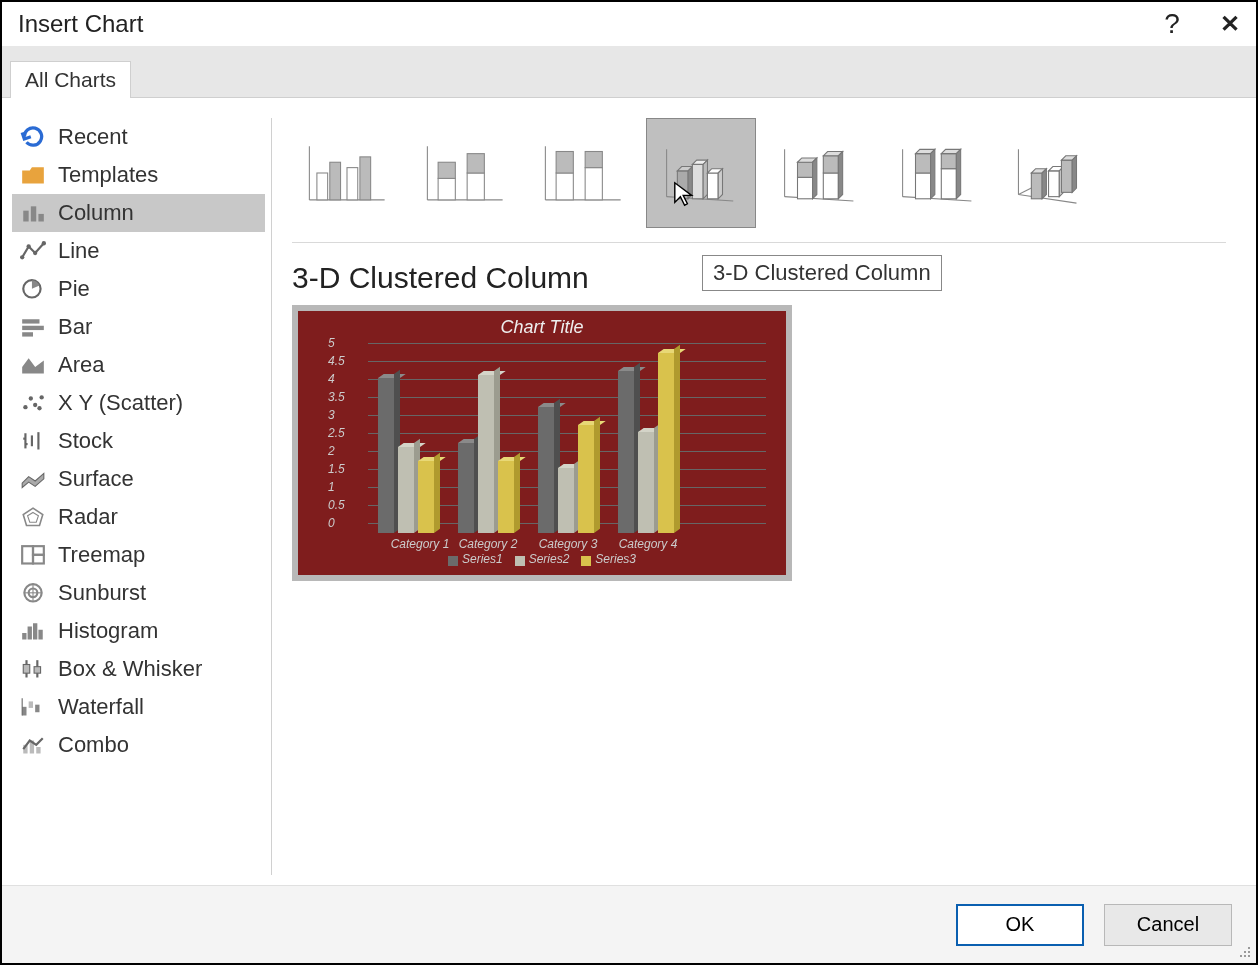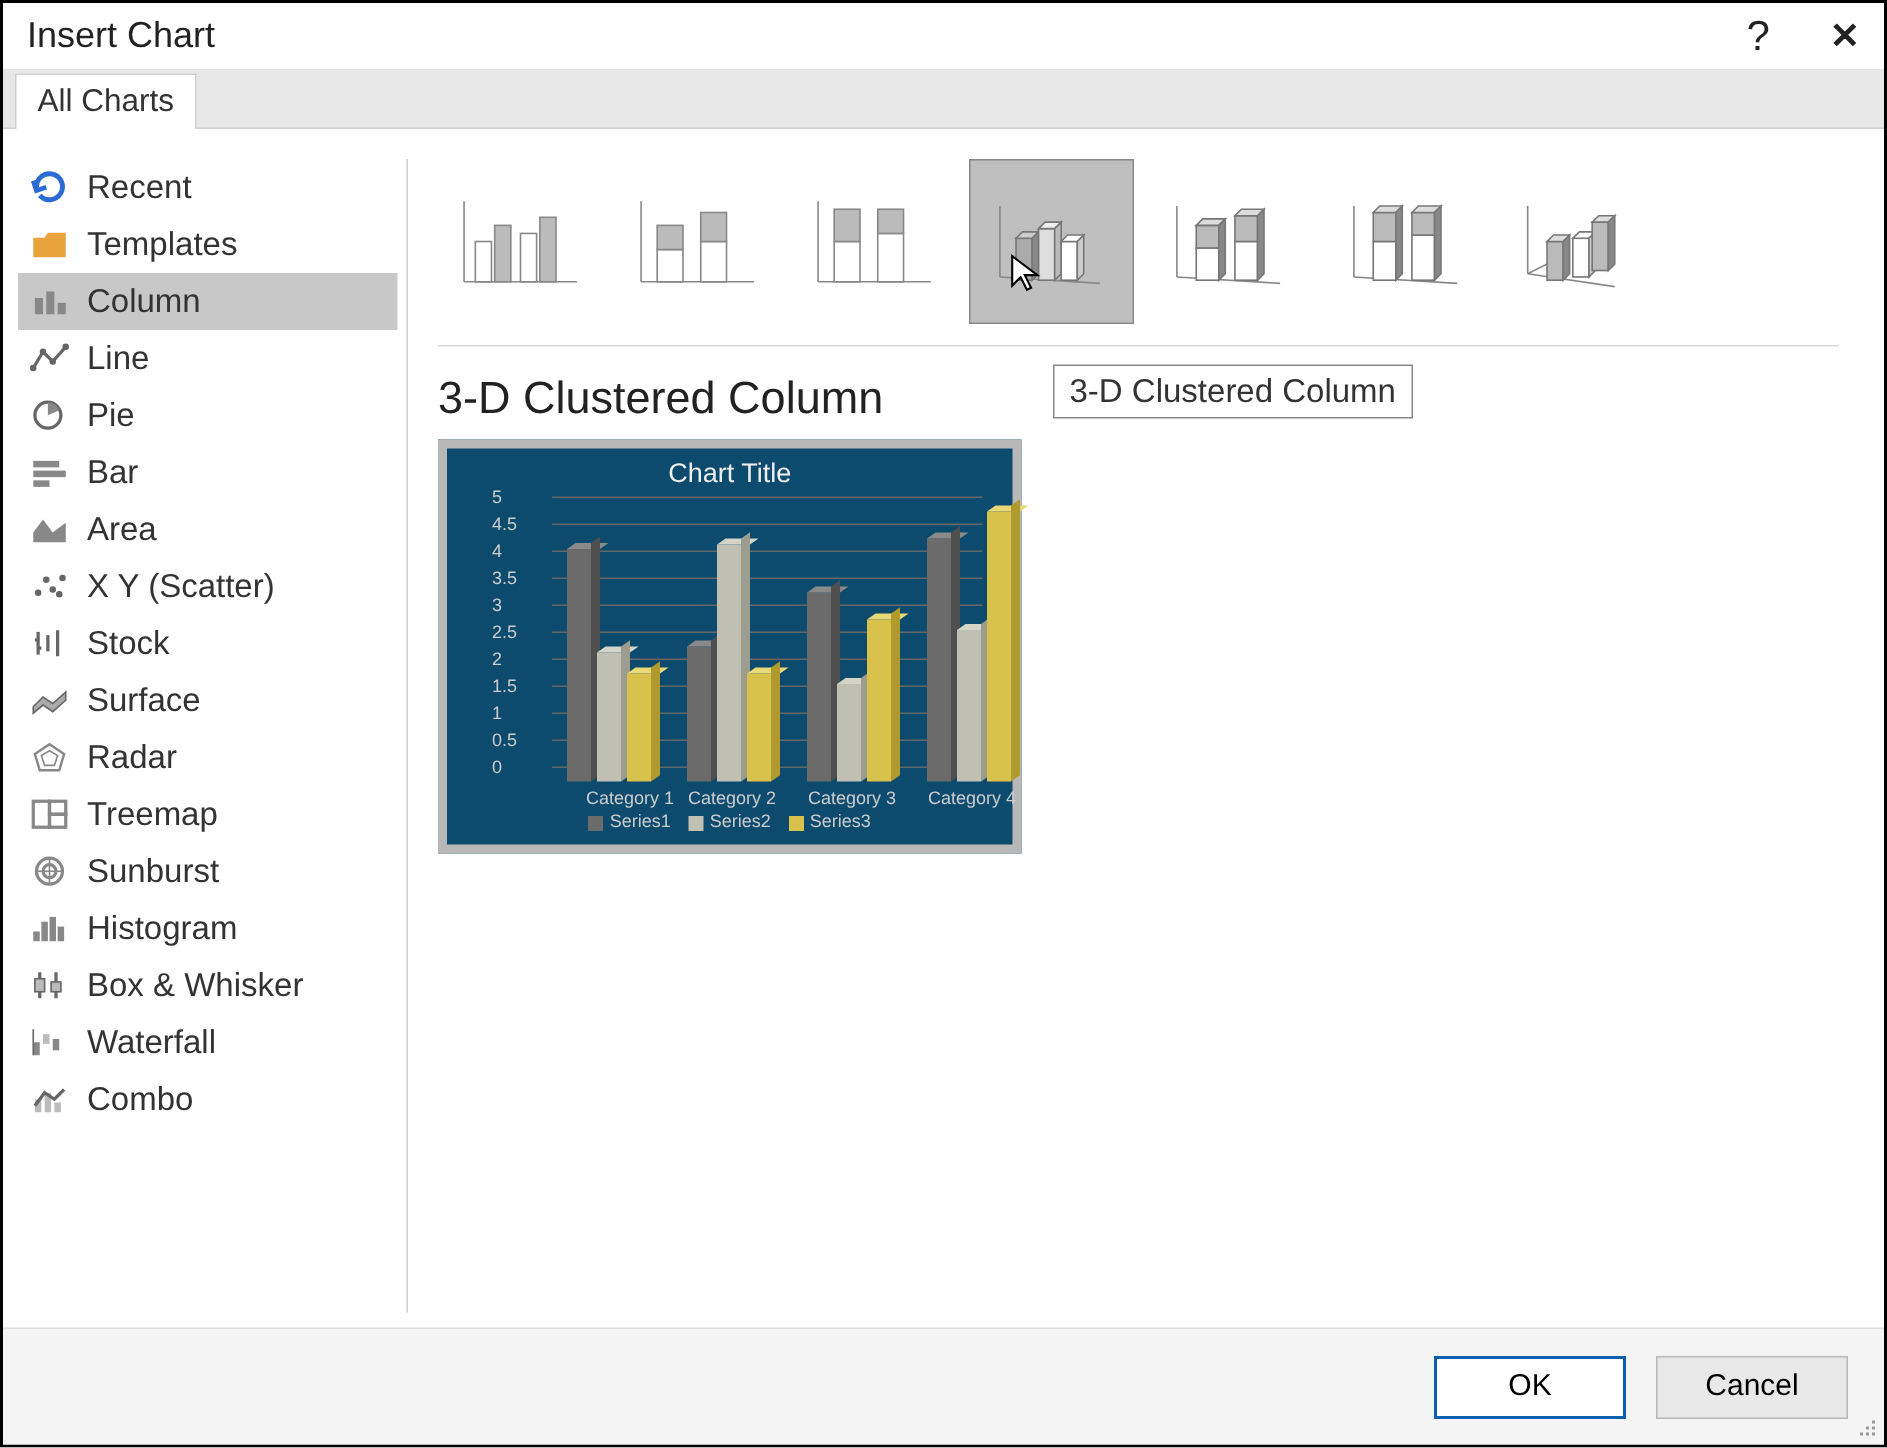--- a/index.html
+++ b/index.html
@@ -9,37 +9,37 @@
     border: 2px solid #000; background:#fff;
     display:flex; flex-direction:column;
   }
   .titlebar {
     height:44px; display:flex; align-items:center; padding:0 16px;
     font-size:24px; color:#222;
   }
   .titlebar .spacer{flex:1;}
   .titlebar .help{font-family:Arial; font-size:28px; margin-right:40px; cursor:pointer;}
   .titlebar .close{font-size:24px; cursor:pointer; font-weight:bold;}
-  .tabbar{ height:40px; background:#e7e7e7; display:flex; align-items:flex-end; padding-left:8px; border-bottom:1px solid #cfcfcf;}
+  .tabbar{ height:52px; background:#e7e7e7; display:flex; align-items:flex-end; padding-left:8px; border-bottom:1px solid #cfcfcf;}
   .tab{ background:#fff; border:1px solid #cfcfcf; border-bottom:none; padding:6px 14px 6px 14px; font-size:21px; color:#333; position:relative; bottom:-1px;}
   .body{flex:1; display:flex; background:#fff; padding:20px 10px 10px 10px;}
   .sidebar{ width:260px; border-right:1px solid #d0d0d0; padding-right:6px;}
   .sidebar-item{ display:flex; align-items:center; gap:12px; padding:6px 8px; font-size:22px; color:#333; cursor:pointer;}
   .sidebar-item.selected{ background:#c8c8c8;}
   .sidebar-item .ico{ width:26px; height:22px; display:inline-flex; align-items:center; justify-content:center;}
   .main{flex:1; padding:0 20px;}
   .subtype-row{ display:flex; gap:8px; padding-bottom:14px; border-bottom:1px solid #d9d9d9; position:relative;}
   .subtype{ width:110px; height:110px; display:flex; align-items:center; justify-content:center; cursor:pointer;}
   .subtype.selected{ background:#bfbfbf; border:1px solid #888;}
   .subtype svg{ width:86px; height:76px;}
   .cursor{position:absolute; left:380px; top:62px; pointer-events:none; z-index:5;}
   .heading{ font-size:30px; color:#222; margin:18px 0 10px 0;}
   .tooltip{ position:absolute; left:410px; top:-6px; background:#fff; border:1px solid #888; padding:4px 10px; font-size:22px; color:#333;}
   .preview-wrap{ position:relative;}
-  .preview{ width:389px; height:276px; border:6px solid #b8b8b8; background:#0c4a6e; color:#ddd; position:relative;}
+  .preview{ width:500px; height:276px; border:6px solid #b8b8b8; background:#7f1d1d; color:#ddd; position:relative;font-style:italic;}
   .preview-title{ text-align:center; font-size:18px; padding:6px 0 2px 0; color:#eee;}
   .chart3d{ position:absolute; left:30px; right:20px; top:32px; bottom:42px;}
   .gridline{ position:absolute; left:40px; right:0; height:1px; background:#666;}
   .ytick{ position:absolute; left:0; font-size:12px; color:#ccc; transform:translateY(-50%);}
   .catlabel{position:absolute; bottom:-18px; font-size:12px; color:#ccc; width:80px; text-align:center;}
   .bar3d{position:absolute; bottom:0;}
   .bar3d .front{position:absolute; left:0; right:0; top:0; bottom:0;}
   .bar3d .top{position:absolute; left:0; right:-6px; top:-4px; height:4px; transform:skewX(-55deg); transform-origin:bottom left;}
   .bar3d .side{position:absolute; right:-6px; top:-4px; bottom:0; width:6px; transform:skewY(-35deg); transform-origin:top left;}
   .legend{position:absolute; bottom:6px; left:0; right:0; text-align:center; font-size:12px; color:#ccc;}

